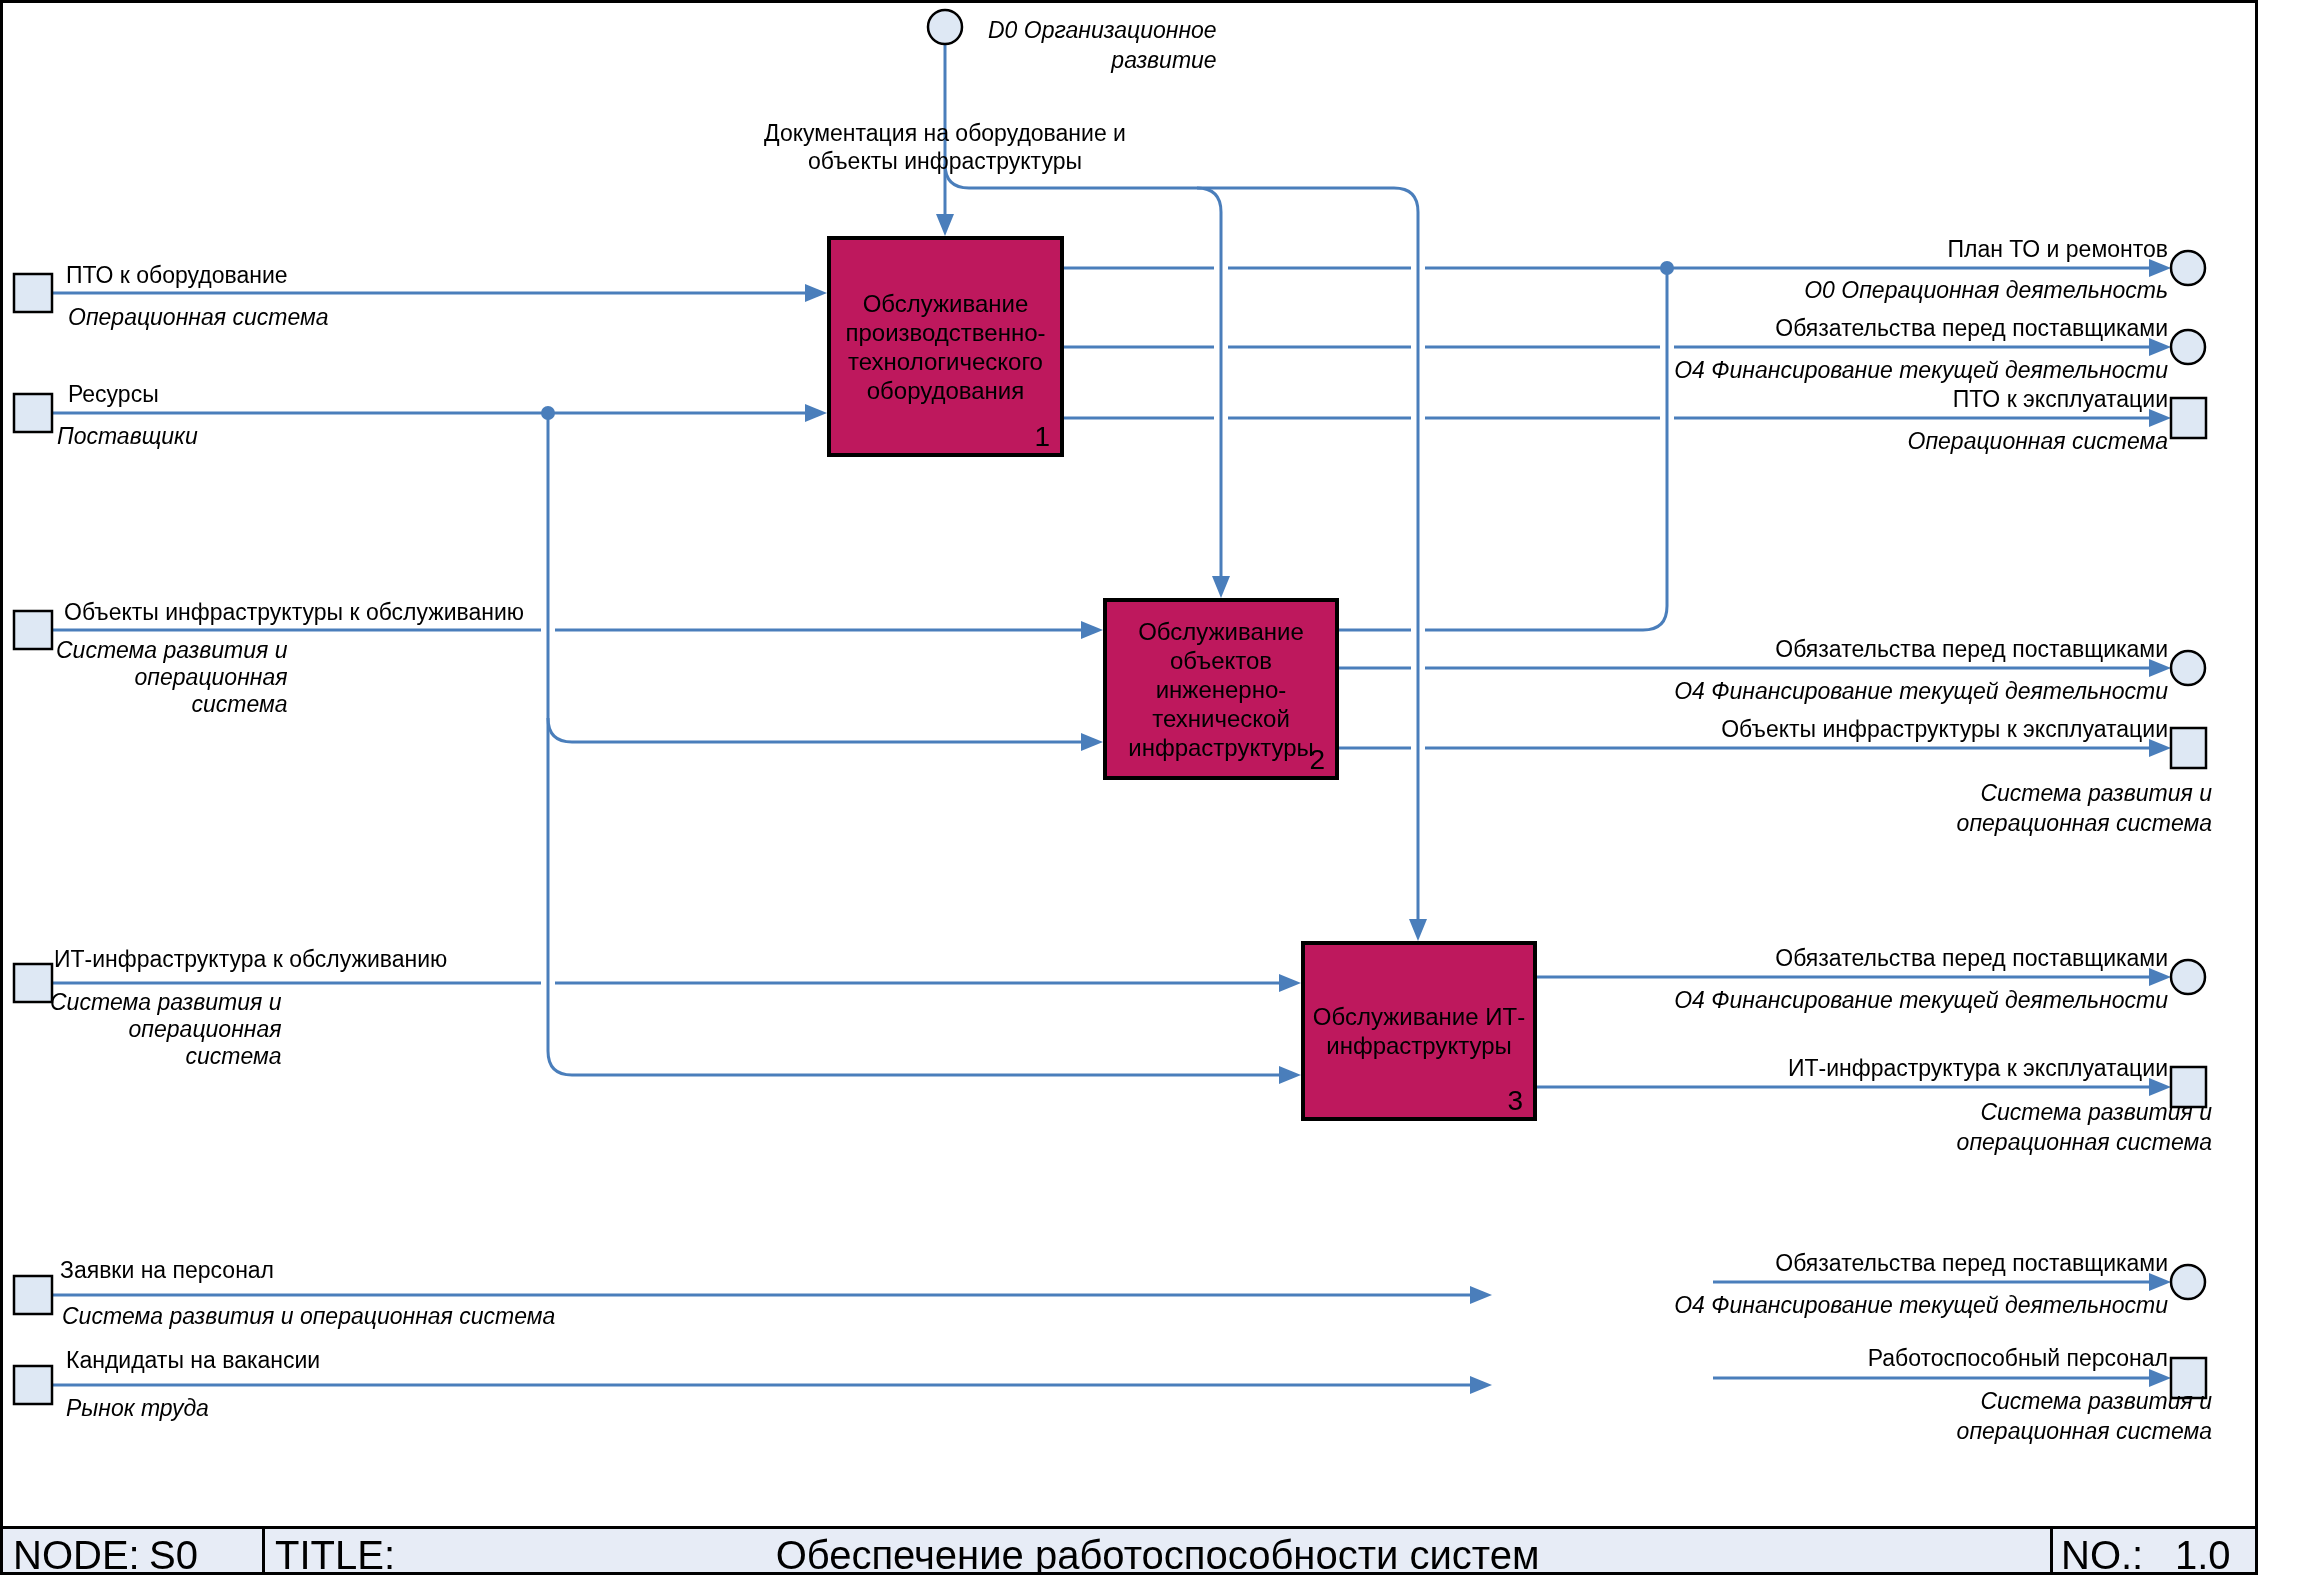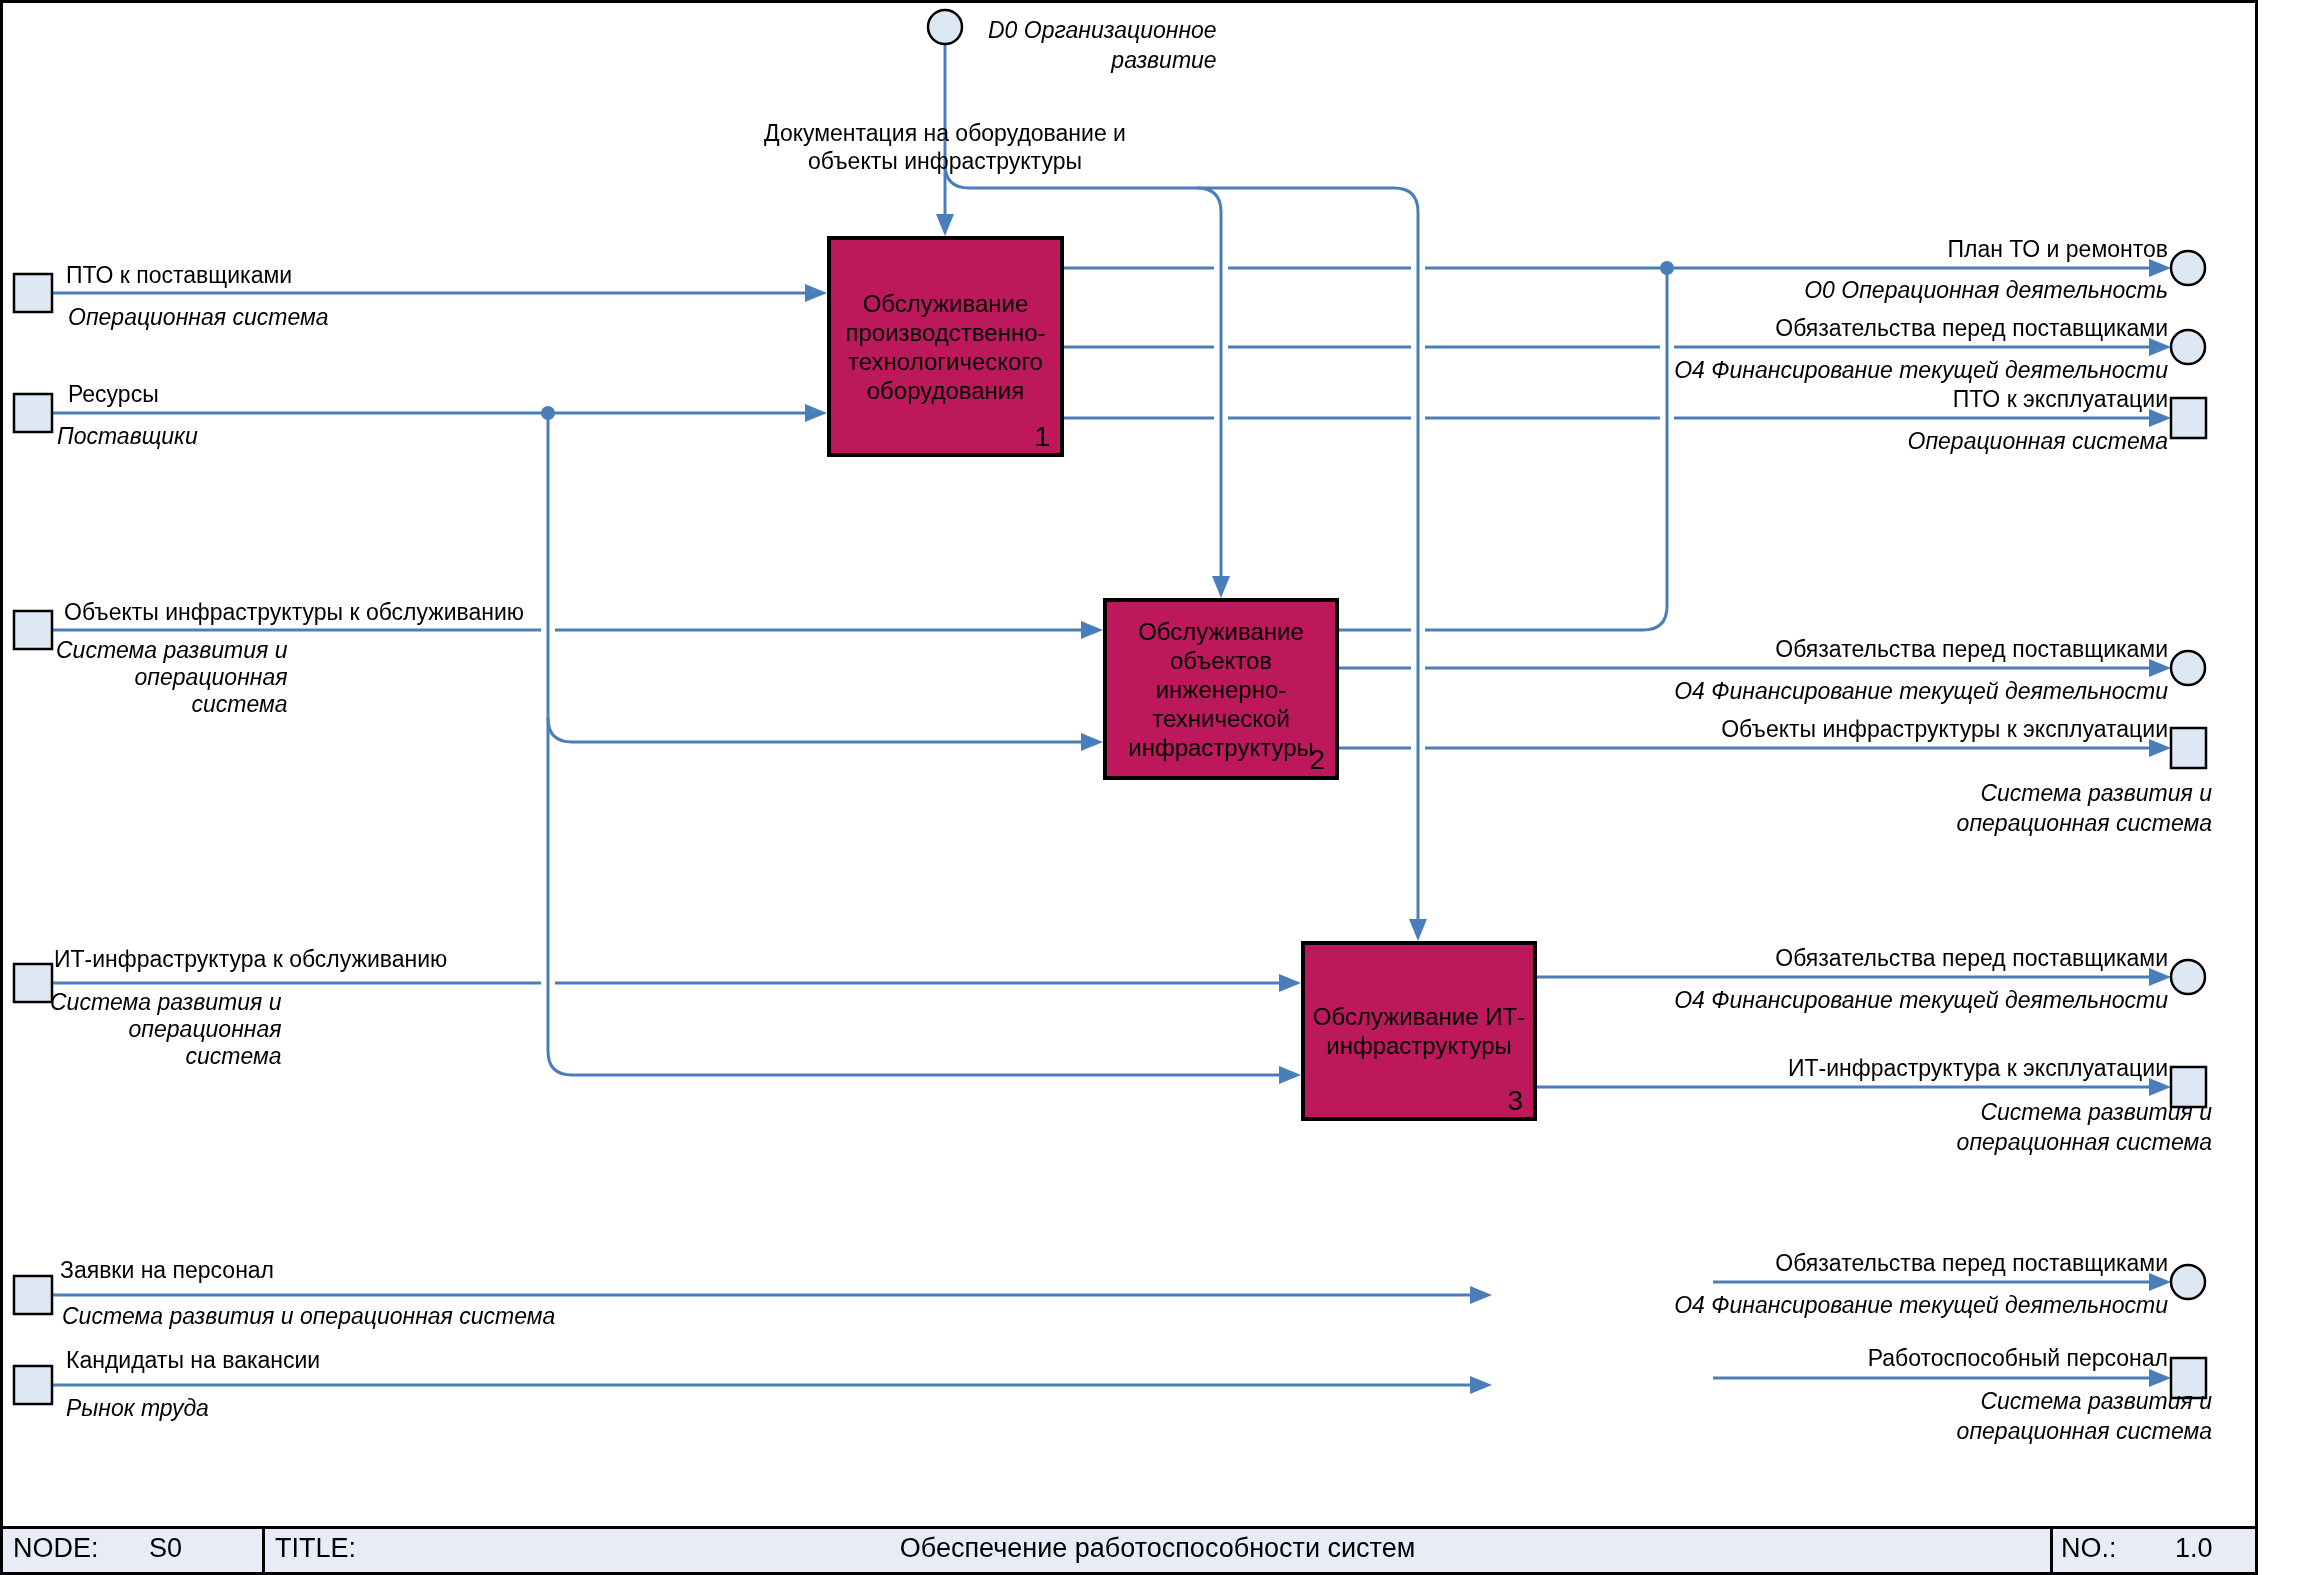--- a/index.html
+++ b/index.html
@@ -14,21 +14,21 @@
   .r2{right:109px;text-align:right;}
   .lh27{line-height:27px;}
   .lh30{line-height:30px;}
   .ctr{text-align:center;}
   .box{position:absolute;background:#be185d;border:4px solid #000;box-sizing:border-box;
        display:flex;align-items:center;justify-content:center;text-align:center;
        font-size:24px;line-height:29px;white-space:pre-line;}
   .num{position:absolute;right:10px;bottom:2px;font-size:28px;font-style:normal;}
   .footer{position:absolute;left:0;top:1526px;width:2258px;height:49px;background:#e7ecf6;
           border-top:3px solid #000;border-bottom:3px solid #000;border-left:3px solid #000;
-          border-right:3px solid #000;box-sizing:border-box;display:flex;font-size:27px;}
+          border-right:3px solid #000;box-sizing:border-box;display:flex;font-size:40px;}
   .fcell{position:relative;height:100%;}
   .fc1{width:259px;}
   .fc2{flex:1;border-left:3px solid #000;}
   .fc3{width:202px;border-left:3px solid #000;}
   .ftxt{position:absolute;top:4px;}
 </style>
 </head>
 <body>
 
 <div class="stage">
@@ -124,21 +124,21 @@
 технической
 инфраструктуры</span>
     <span class="num">2</span>
   </div>
   <div class="box" style="left:1301px;top:941px;width:236px;height:180px;">
     <span>Обслуживание ИТ-
 инфраструктуры</span>
     <span class="num">3</span>
   </div>
 
-  <div class="lbl" style="left:66px;top:261px;">ПТО к поставщиками</div>
+  <div class="lbl" style="left:66px;top:261px;">ПТО к оборудование</div>
   <div class="lbl it" style="left:68px;top:303px;">Операционная система</div>
 
   <div class="lbl" style="left:68px;top:380px;">Ресурсы</div>
   <div class="lbl it" style="left:57px;top:422px;">Поставщики</div>
 
   <div class="lbl" style="left:64px;top:598px;">Объекты инфраструктуры к обслуживанию</div>
   <div class="lbl it lh27" style="left:56px;top:637px;">Система развития и
 операционная
 система</div>
 

